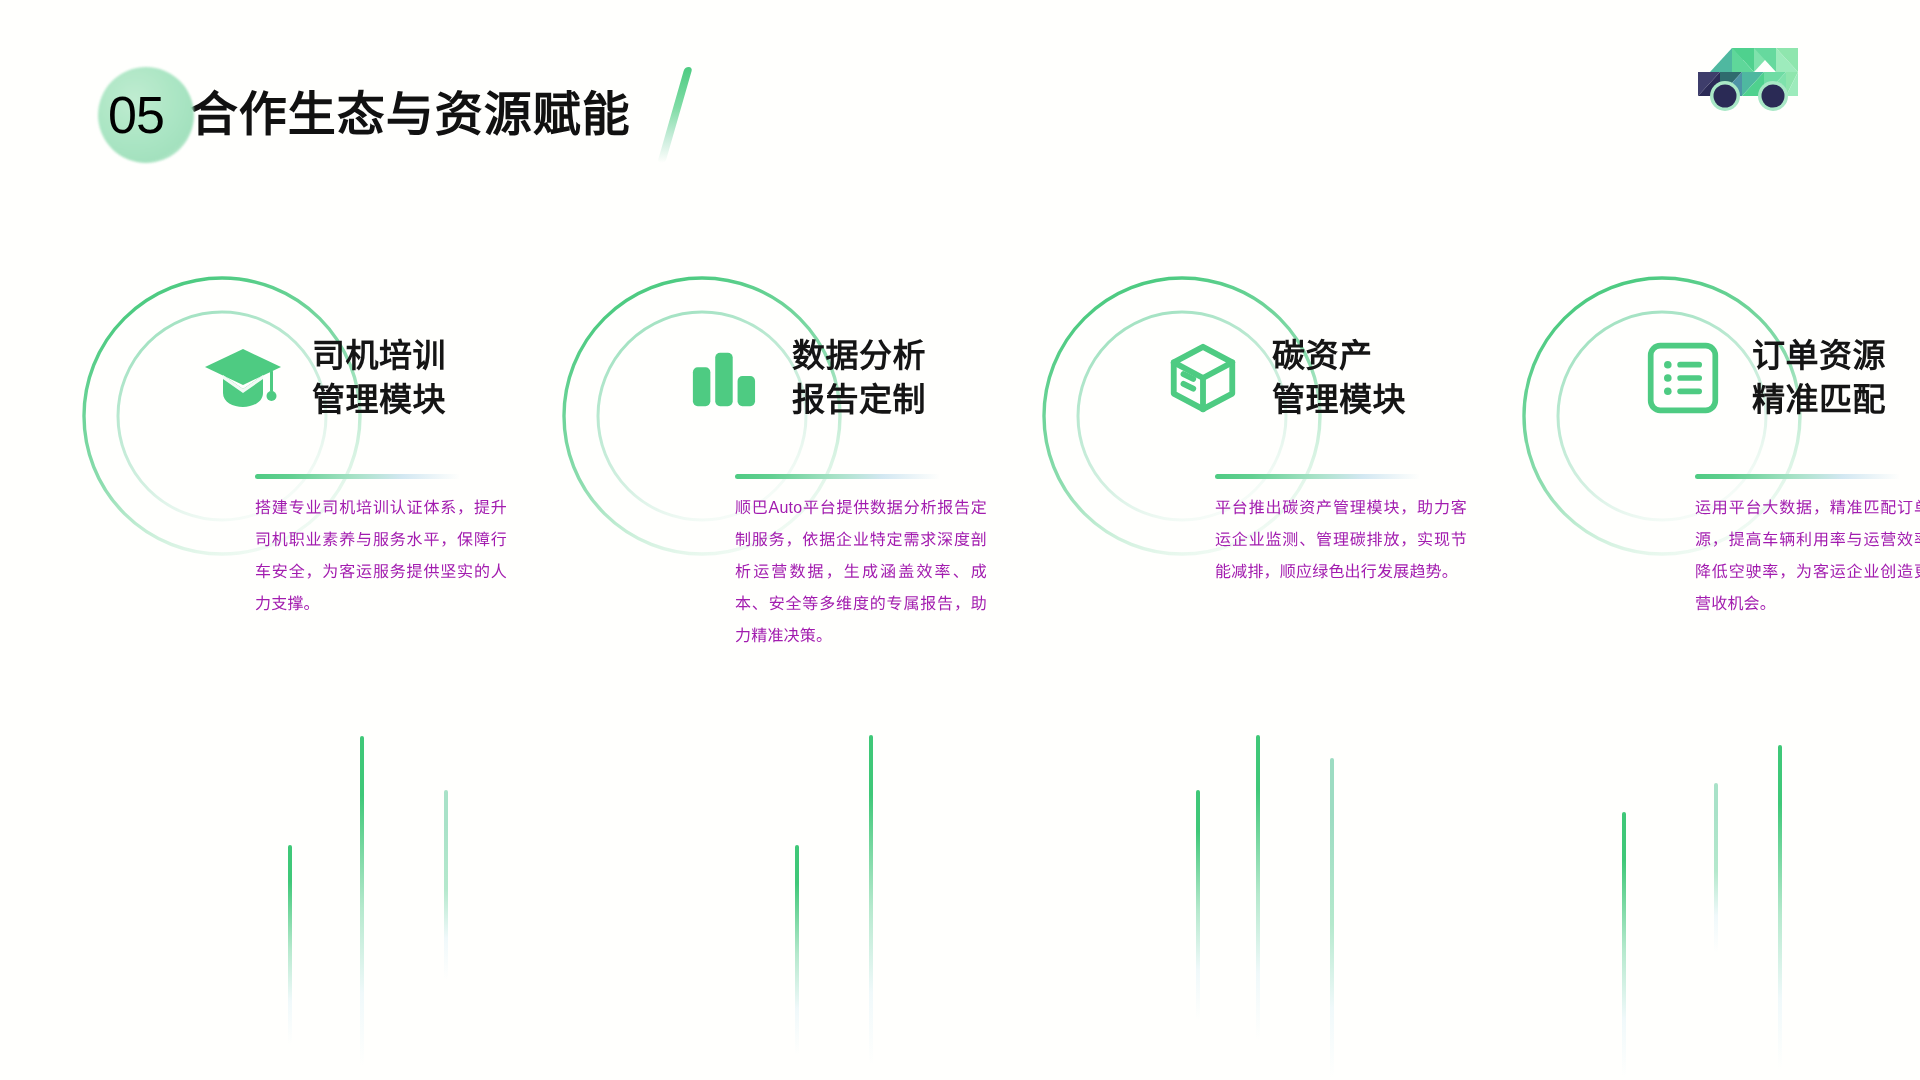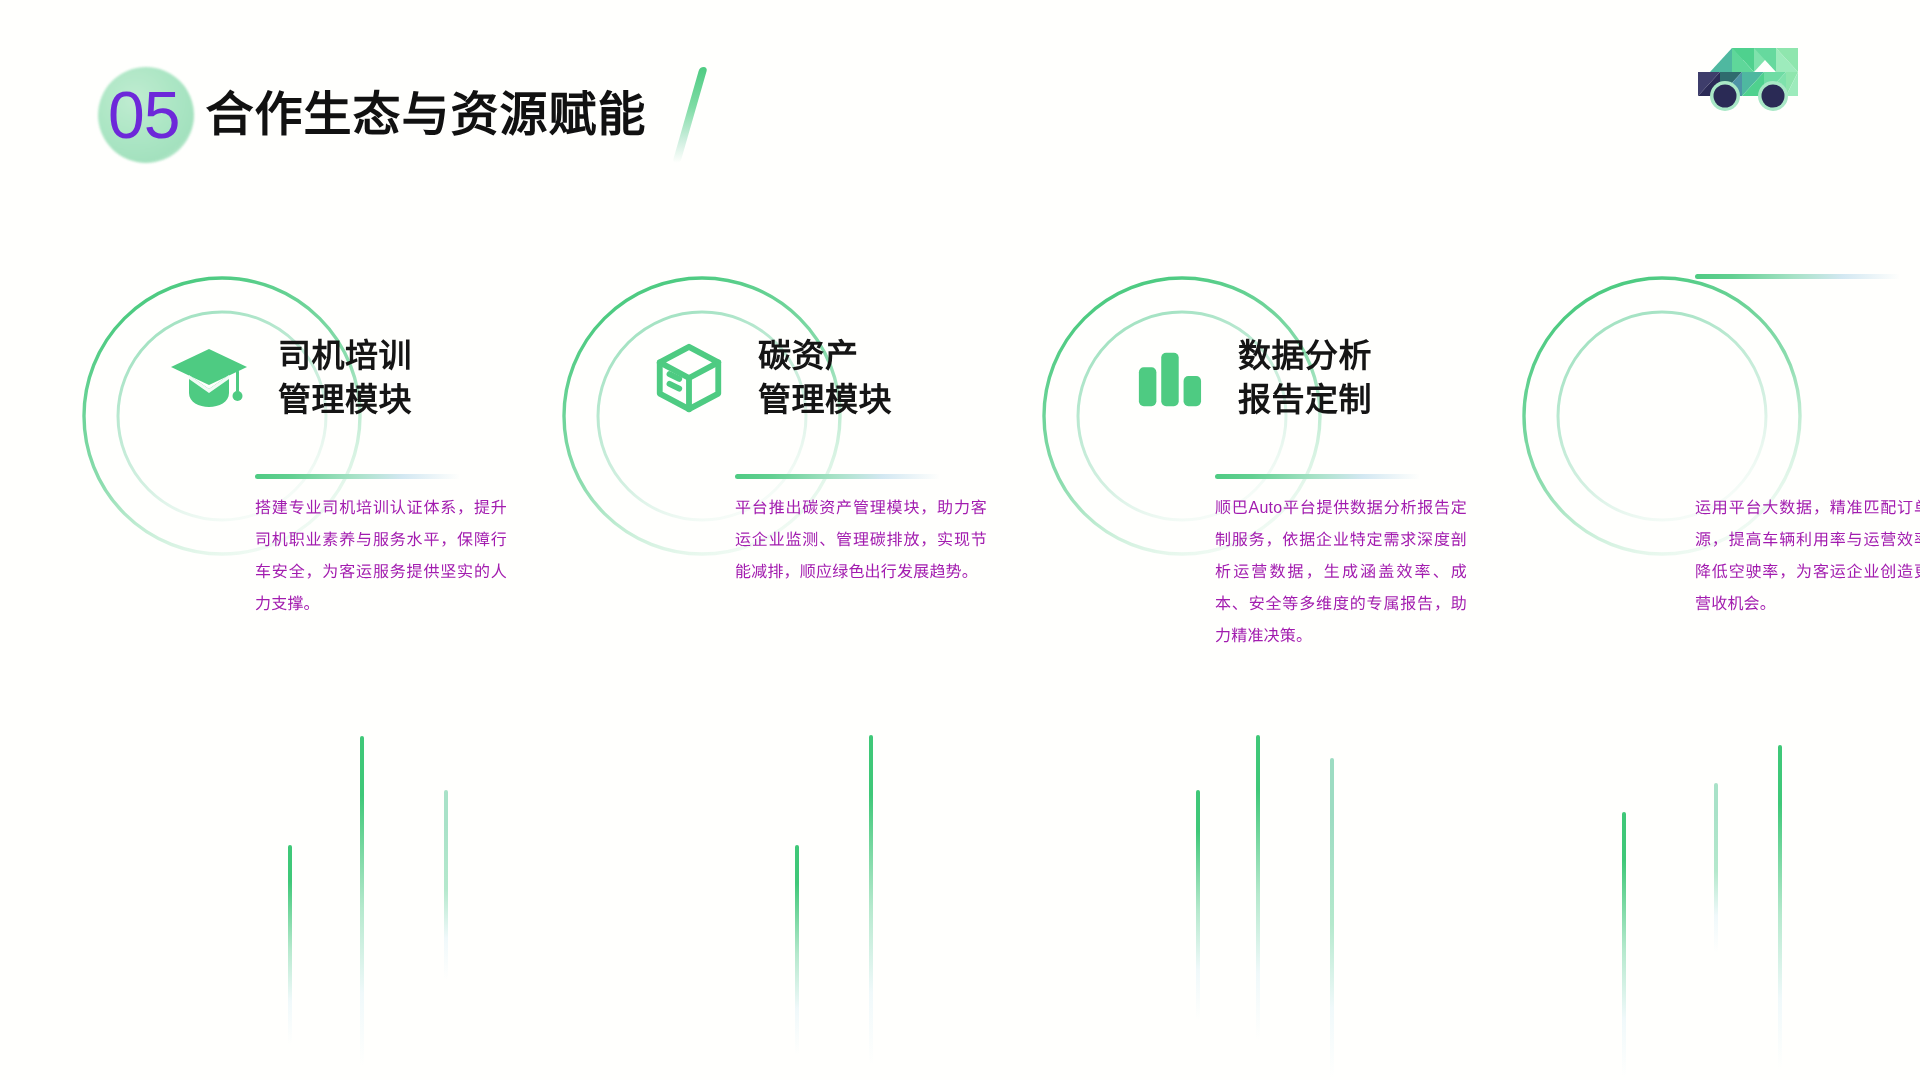--- a/index.html
+++ b/index.html
@@ -37,24 +37,24 @@
     left:-10px; top:50%;
     transform:translateY(-50%);
     width:96px; height:96px;
     border-radius:50%;
     background:radial-gradient(circle at 38% 34%, #bdebcf 0%, #a8e5c2 45%, #9fe0bb 72%, rgba(180,232,204,.55) 100%);
     filter:blur(1.2px);
     opacity:.95;
   }
   .num {
     position:relative;
-    font-size:66px;
+    font-size:52px;
     font-weight:400;
     letter-spacing:-1px;
-    color:#6d28d9;
+    color:#000000;
     line-height:1;
     z-index:2;
   }
 
   .title-main {
     font-size:48px;
     font-weight:700;
     letter-spacing:1px;
     color:#111111;
     line-height:1;
@@ -105,20 +105,21 @@
     width:300px; height:300px;
     pointer-events:none;
   }
 
   .card-head {
     position:relative;
     display:flex;
     align-items:center;
     height:200px;
     padding-left:84px;
+    justify-content:center;
   }
 
   .icon-box {
     width:86px; height:86px;
     flex:0 0 86px;
     display:flex; align-items:center; justify-content:center;
     margin-right:26px;
   }
 
   .card-title {
@@ -257,20 +258,43 @@
     </div>
 
     <div class="card">
       <svg class="rings" viewBox="0 0 300 300" aria-hidden="true">
         <circle cx="150" cy="150" r="138" fill="none" stroke="url(#r1a)" stroke-width="3.4"></circle>
         <circle cx="150" cy="150" r="104" fill="none" stroke="url(#r1b)" stroke-width="3"></circle>
       </svg>
 
       <div class="card-head">
         <div class="icon-box">
+          <svg viewBox="0 0 80 70" width="78" height="68" aria-hidden="true">
+            <rect x="9" y="24" width="18" height="40" rx="5" fill="#4ECB82"></rect>
+            <rect x="32" y="9" width="18" height="55" rx="5" fill="#4ECB82"></rect>
+            <rect x="55" y="33" width="18" height="31" rx="5" fill="#4ECB82"></rect>
+          </svg>
+        </div>
+        <div class="card-title">
+          <div>数据分析</div>
+          <div>报告定制</div>
+        </div>
+      </div>
+      <div class="divider"></div>
+      <div class="card-body">顺巴Auto平台提供数据分析报告定制服务，依据企业特定需求深度剖析运营数据，生成涵盖效率、成本、安全等多维度的专属报告，助力精准决策。</div>
+    </div>
+
+    <div class="card">
+      <svg class="rings" viewBox="0 0 300 300" aria-hidden="true">
+        <circle cx="150" cy="150" r="138" fill="none" stroke="url(#r1a)" stroke-width="3.4"></circle>
+        <circle cx="150" cy="150" r="104" fill="none" stroke="url(#r1b)" stroke-width="3"></circle>
+      </svg>
+
+      <div class="card-head">
+        <div class="icon-box">
           <svg viewBox="0 0 80 80" width="78" height="78" aria-hidden="true">
             <g fill="none" stroke="#4ECB82" stroke-width="6" stroke-linejoin="round" stroke-linecap="round">
               <path d="M40 8 L70 24 L40 40 L10 24 Z"></path>
               <path d="M10 24 L10 56 L40 72 L70 56 L70 24"></path>
               <path d="M40 40 L40 72"></path>
               <path d="M20 36 L30 41"></path>
               <path d="M20 46 L30 51"></path>
             </g>
           </svg>
         </div>
@@ -284,39 +308,33 @@
     </div>
 
     <div class="card">
       <svg class="rings" viewBox="0 0 300 300" aria-hidden="true">
         <circle cx="150" cy="150" r="138" fill="none" stroke="url(#r1a)" stroke-width="3.4"></circle>
         <circle cx="150" cy="150" r="104" fill="none" stroke="url(#r1b)" stroke-width="3"></circle>
       </svg>
 
       <div class="card-head">
         <div class="icon-box">
-          <svg viewBox="0 0 80 70" width="78" height="68" aria-hidden="true">
-            <rect x="9" y="24" width="18" height="40" rx="5" fill="#4ECB82"></rect>
-            <rect x="32" y="9" width="18" height="55" rx="5" fill="#4ECB82"></rect>
-            <rect x="55" y="33" width="18" height="31" rx="5" fill="#4ECB82"></rect>
+          <svg viewBox="0 0 80 80" width="76" height="76" aria-hidden="true">
+            <rect x="6" y="6" width="68" height="68" rx="10" fill="none" stroke="#4ECB82" stroke-width="6"></rect>
+            <circle cx="24" cy="26" r="4" fill="#4ECB82"></circle>
+            <circle cx="24" cy="40" r="4" fill="#4ECB82"></circle>
+            <circle cx="24" cy="54" r="4" fill="#4ECB82"></circle>
+            <rect x="34" y="23" width="26" height="6" rx="3" fill="#4ECB82"></rect>
+            <rect x="34" y="37" width="26" height="6" rx="3" fill="#4ECB82"></rect>
+            <rect x="34" y="51" width="26" height="6" rx="3" fill="#4ECB82"></rect>
           </svg>
         </div>
         <div class="card-title">
-          <div>数据分析</div>
-          <div>报告定制</div>
+          <div>订单资源</div>
+          <div>精准匹配</div>
         </div>
       </div>
       <div class="divider"></div>
-      <div class="card-body">顺巴Auto平台提供数据分析报告定制服务，依据企业特定需求深度剖析运营数据，生成涵盖效率、成本、安全等多维度的专属报告，助力精准决策。</div>
-    </div>
-
-    <div class="card">
-      <svg class="rings" viewBox="0 0 300 300" aria-hidden="true">
-        <circle cx="150" cy="150" r="138" fill="none" stroke="url(#r1a)" stroke-width="3.4"></circle>
-        <circle cx="150" cy="150" r="104" fill="none" stroke="url(#r1b)" stroke-width="3"></circle>
-      </svg>
-
-      <div class="divider"></div>
       <div class="card-body">运用平台大数据，精准匹配订单资源，提高车辆利用率与运营效率，降低空驶率，为客运企业创造更多营收机会。</div>
     </div>
 
   </div>
 </div>
 
 </body></html>

